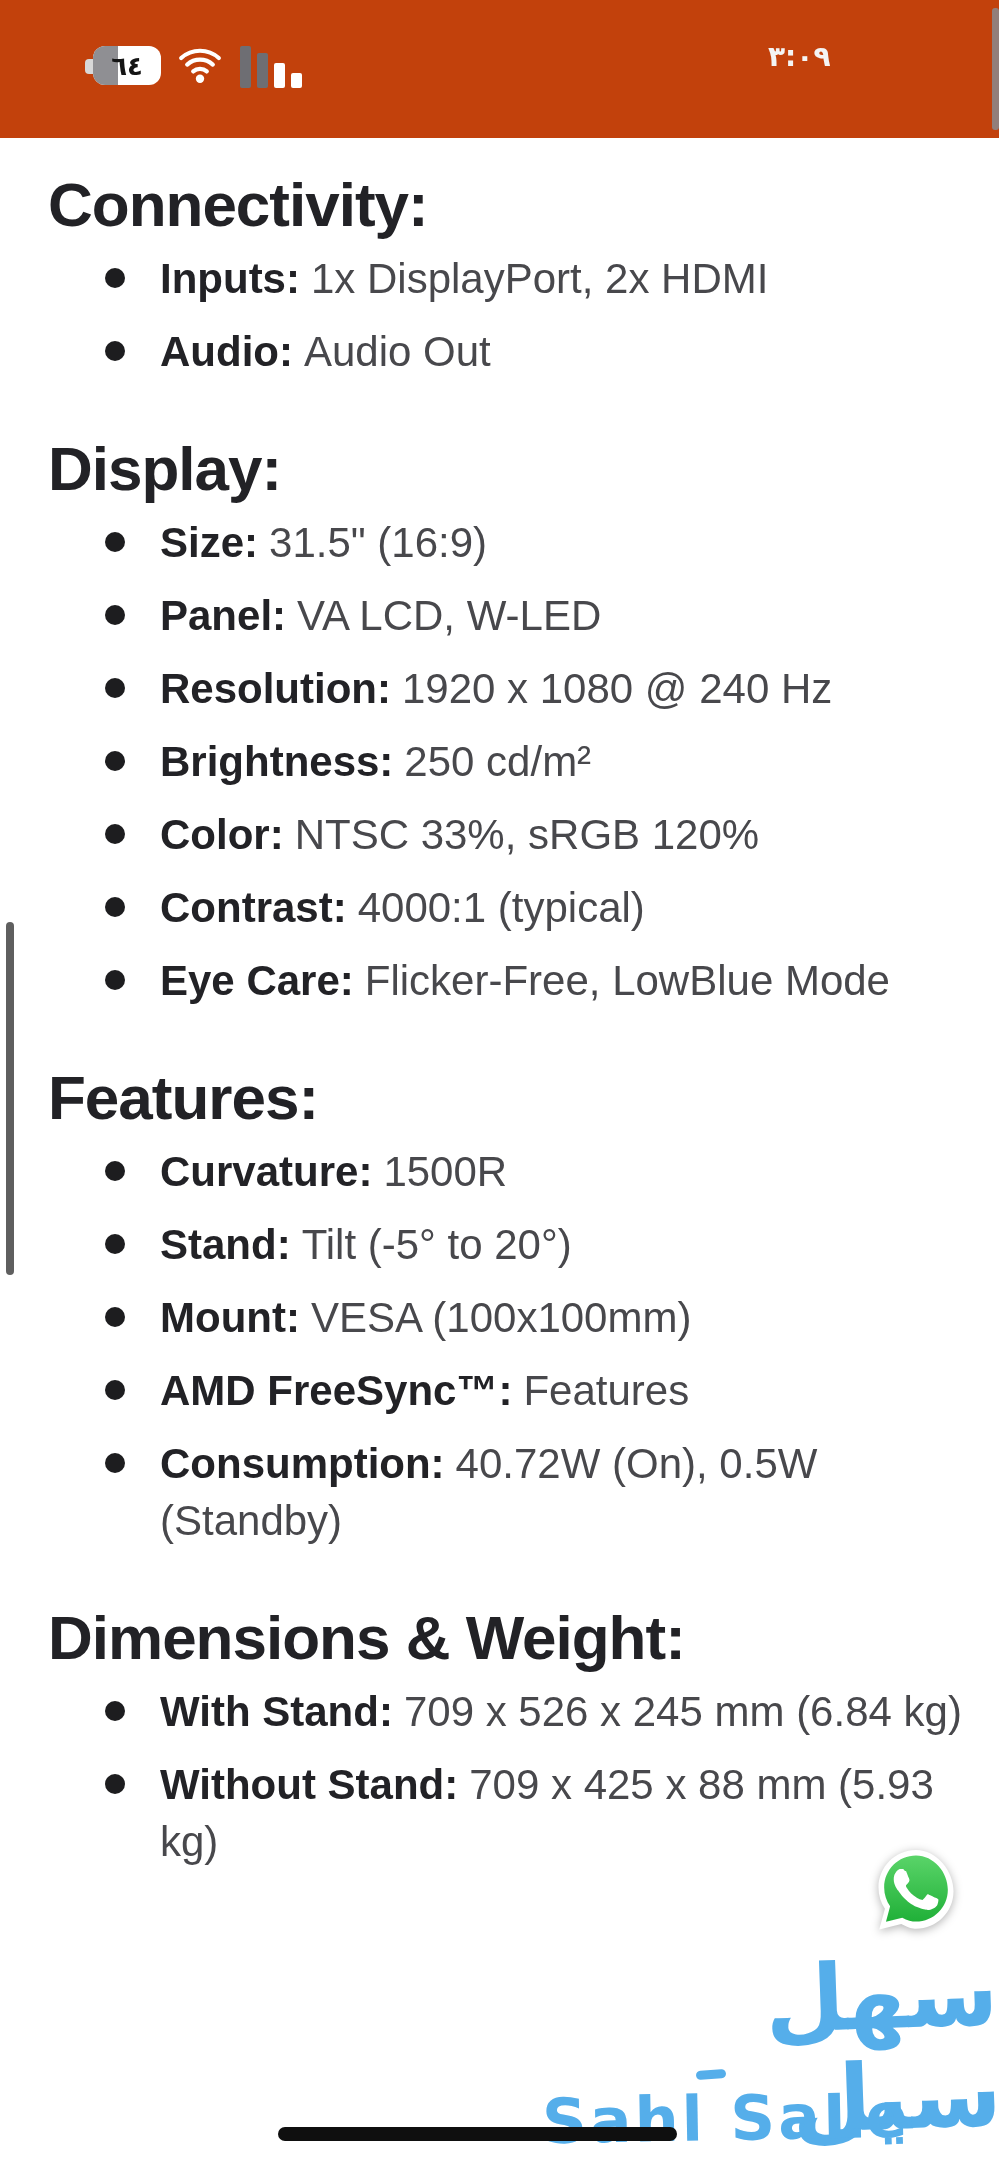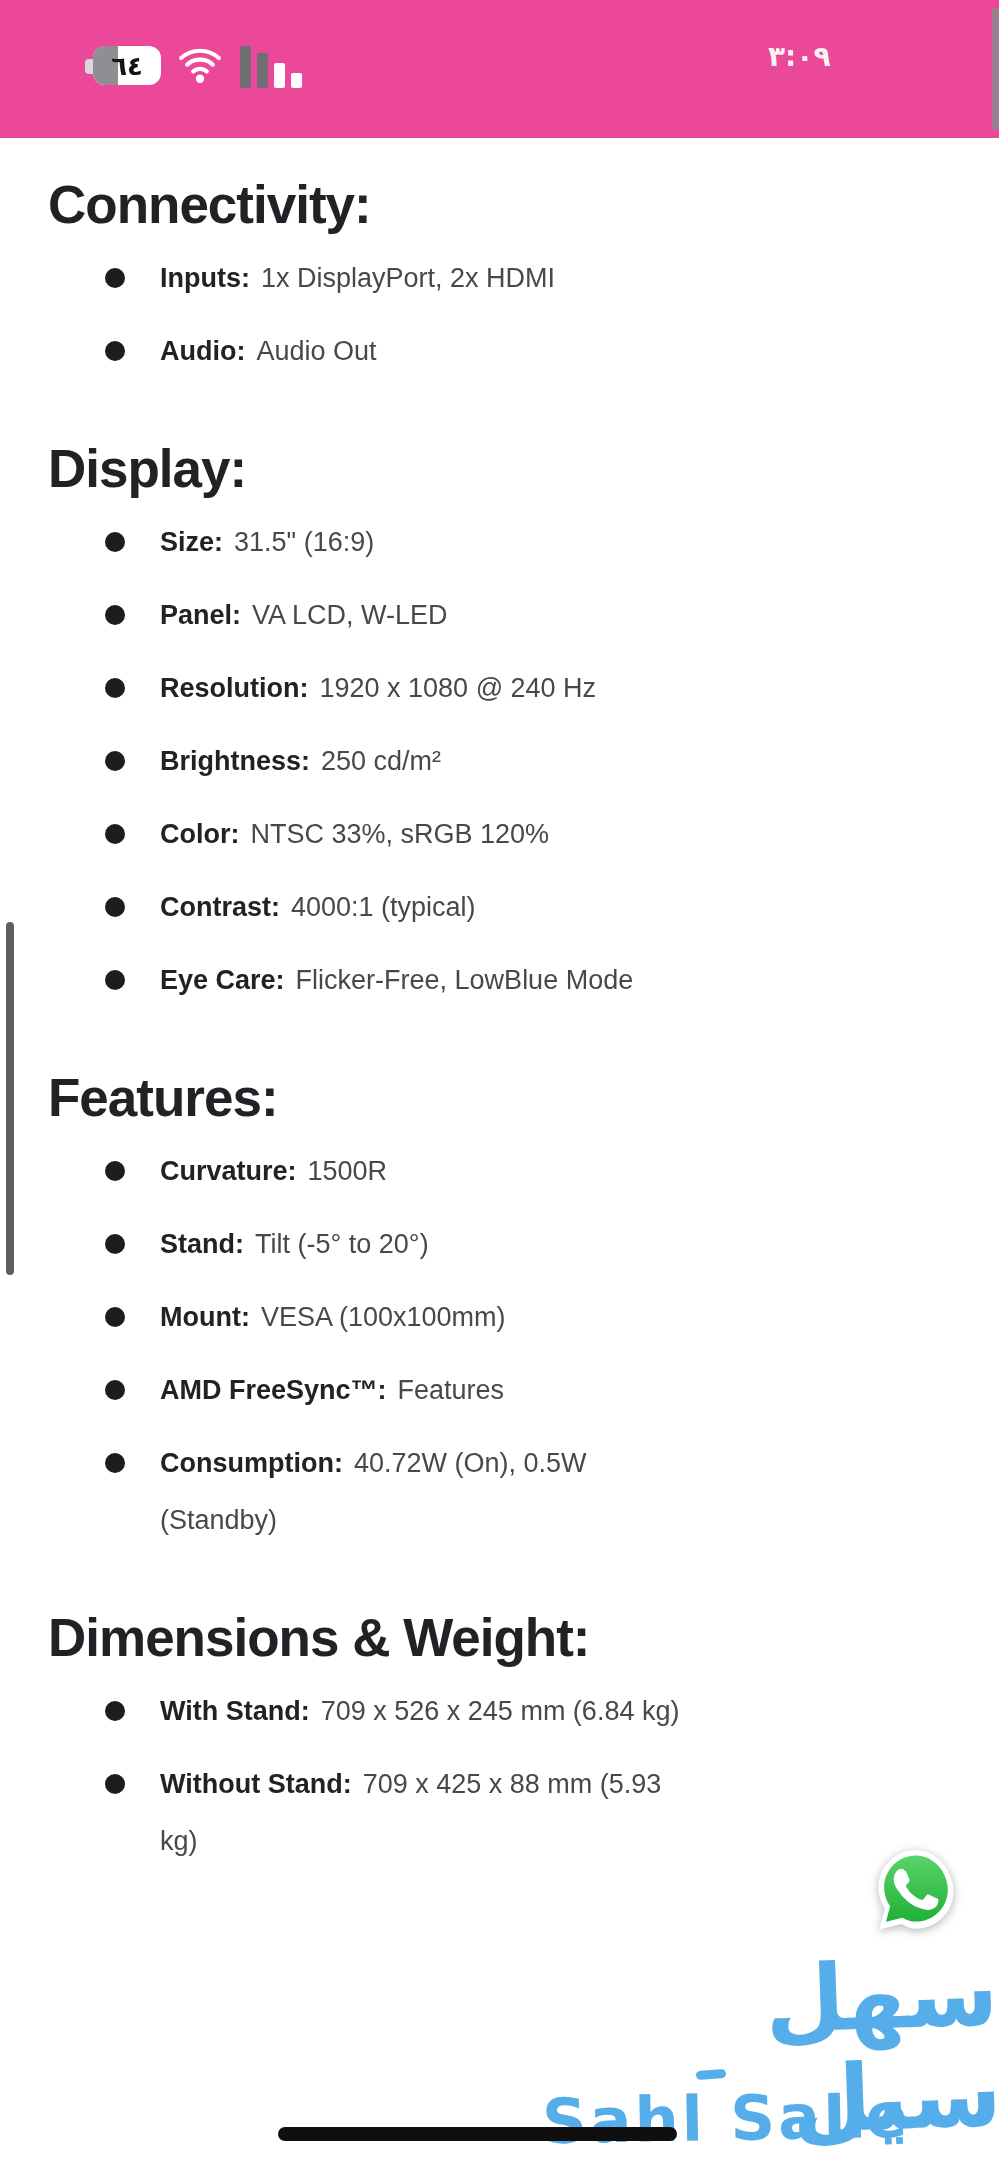--- a/index.html
+++ b/index.html
@@ -3,21 +3,21 @@
 <meta charset="utf-8">
 <style>
   html,body{margin:0;padding:0;}
   body{
     width:999px;height:2160px;position:relative;background:#ffffff;
     font-family:"Liberation Sans", sans-serif;overflow:hidden;
   }
   
   .statusbar{
     position:absolute;top:0;left:0;width:999px;height:138px;
-    background:#ec4899;z-index:2;
+    background:#c2410c;z-index:2;
   }
   .battery{position:absolute;left:85px;top:46px;width:76px;height:40px;}
   .battery .nub{
     position:absolute;left:0;top:13px;width:9px;height:15px;
     background:#d8d8d8;border-radius:4px 0 0 4px;
   }
   .battery .body{
     position:absolute;left:8px;top:0;width:68px;height:39px;
     background:#ffffff;border-radius:12px;overflow:hidden;
   }
@@ -45,29 +45,29 @@
   .edge-scroll{
     position:absolute;right:0;top:8px;width:7px;height:122px;
     background:#8a8a8e;border-radius:3px;opacity:.85;
   }
   
   .content{
     position:absolute;top:138px;left:0;width:999px;
     padding:34px 0 0 48px;box-sizing:border-box;
   }
   h2.sec{
-    margin:56px 0 12px 0;font-size:53px;line-height:66px;
+    margin:56px 0 12px 0;font-size:62px;line-height:66px;
     font-weight:800;color:#222226;letter-spacing:-1px;
   }
   h2.sec.first{margin-top:0;}
   ul.specs{
     list-style:none;margin:12px 0 0 0;padding:0 0 0 112px;
   }
   ul.specs li{
-    position:relative;font-size:27px;line-height:57px;
+    position:relative;font-size:42px;line-height:57px;
     margin:0 0 16px 0;color:#48484c;max-width:839px;
   }
   .dot{
     position:absolute;left:-55px;top:18px;width:20px;height:20px;
     border-radius:50%;background:#1d1d1f;
   }
   .lbl{font-weight:700;color:#222226;margin-right:11px;}
   .val{color:#48484c;white-space:pre-line;}
   
   .scroll-thumb{

